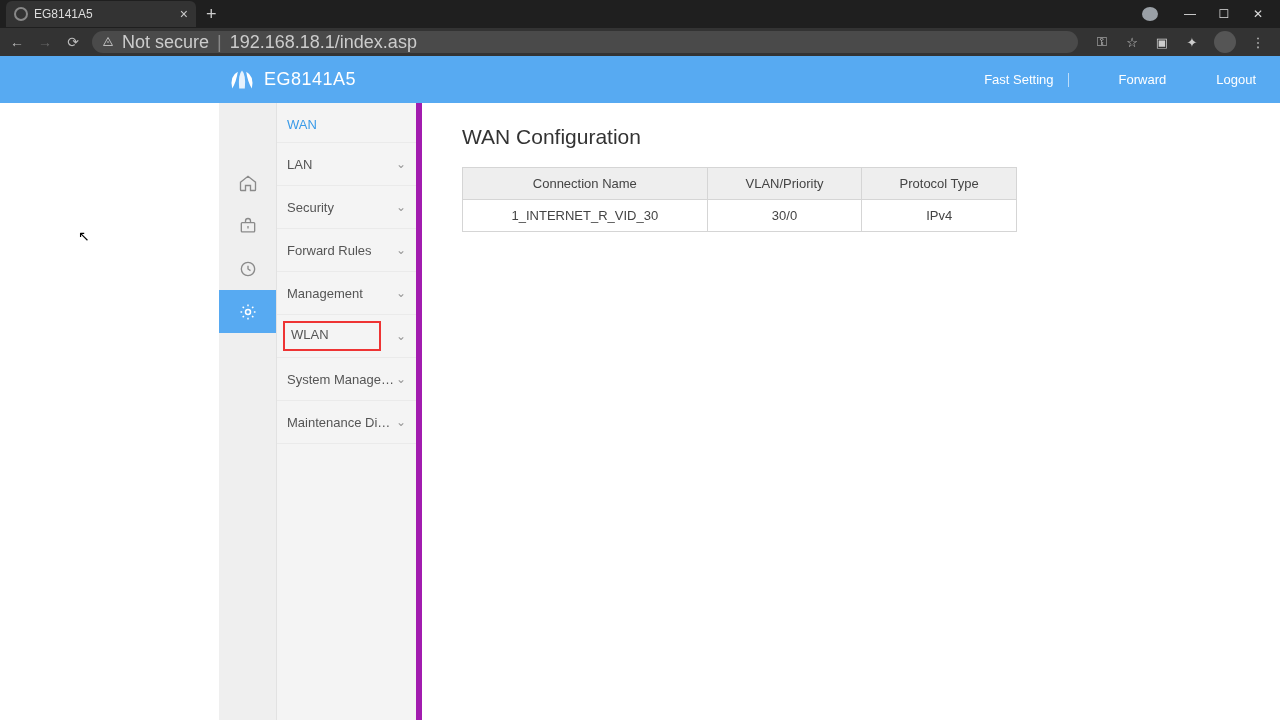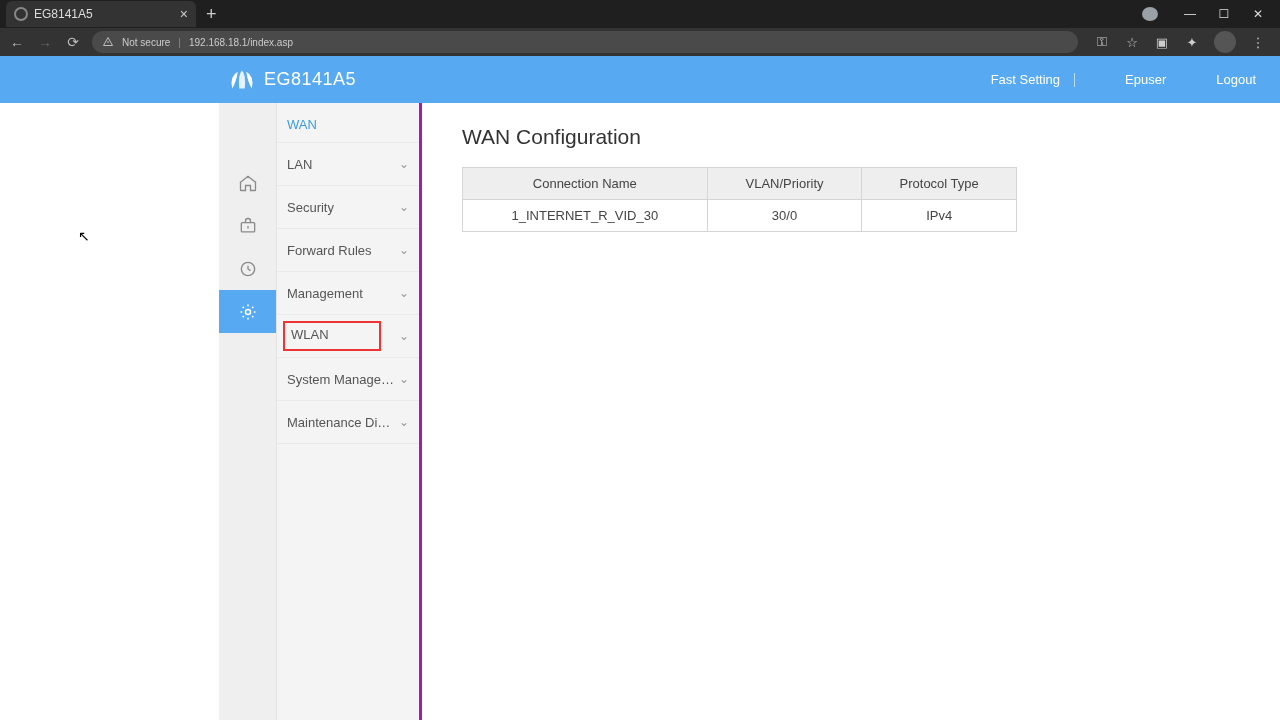--- a/index.html
+++ b/index.html
@@ -13,21 +13,21 @@
 .tab .title { flex: 1; }
 .tab .close { color: #ccc; font-size: 14px; cursor: pointer; }
 .new-tab { color: #ccc; font-size: 18px; padding: 0 10px; cursor: pointer; }
 .win-controls { margin-left: auto; display: flex; gap: 18px; padding-right: 14px; color: #ddd; font-size: 12px; }
 .win-controls span { cursor: pointer; width: 16px; text-align: center; }
 .profile-dot { width: 14px; height: 14px; border-radius: 50%; background: #9aa0a6; margin-right: 6px; }
 
 .toolbar { background: #333; height: 28px; display: flex; align-items: center; padding: 0 8px; gap: 10px; color: #bbb; }
 .toolbar .nav-btn { width: 18px; text-align: center; cursor: pointer; font-size: 14px; }
 .toolbar .nav-btn.disabled { color: #666; }
-.omnibox { flex: 1; background: #4a4a4a; border-radius: 14px; height: 22px; display: flex; align-items: center; padding: 0 10px; color: #ccc; font-size: 10px; gap: 8px; }
+.omnibox { flex: 1; background: #4a4a4a; border-radius: 14px; height: 22px; display: flex; align-items: center; padding: 0 10px; color: #ccc; font-size: 18px; gap: 8px; }
 .omnibox .warn { width: 12px; height: 12px; }
 .omnibox .sep { color: #888; }
 .toolbar-right { display: flex; align-items: center; gap: 14px; padding: 0 6px; color: #ccc; }
 .toolbar-right .ic { width: 16px; height: 16px; cursor: pointer; display:flex; align-items:center; justify-content:center; font-size:13px; }
 .avatar-circle { width: 22px; height: 22px; border-radius: 50%; background: #555; }
 
 
 .app-header { background: #57aaf2; height: 47px; display: flex; align-items: center; padding: 0 24px 0 228px; color: #fff; }
 .logo-wrap { display: flex; align-items: center; gap: 8px; }
 .logo-mark { width: 28px; height: 22px; position: relative; }
@@ -39,21 +39,21 @@
 
 
 .app-body { display: flex; height: calc(720px - 56px - 47px); }
 .gutter-left { width: 219px; background: #fff; }
 .iconbar { width: 58px; background: #efefef; border-right: 1px solid #e2e2e2; padding-top: 58px; display:flex; flex-direction:column; align-items:center; gap: 0; }
 .iconbar .slot { height: 43px; width: 100%; display:flex; align-items:center; justify-content:center; color:#8a8a8a; cursor:pointer; }
 .iconbar .slot.active { background: #57aaf2; color: #fff; position: relative; }
 .iconbar .slot.active::after { content:""; position:absolute; right:-10px; top:50%; transform:translateY(-50%); border:10px solid transparent; border-left-color:#57aaf2; }
 .iconbar svg { width:20px; height:20px; }
 
-.sidenav { width: 145px; background: #f4f4f4; border-right: 3px solid #a21caf; }
+.sidenav { width: 145px; background: #f4f4f4; border-right: 6px solid #a21caf; }
 .sidenav .item { height: 43px; display:flex; align-items:center; padding: 0 10px 0 10px; font-size: 13px; color:#555; border-bottom: 1px solid #eaeaea; cursor:pointer; justify-content: space-between; }
 .sidenav .item.first { color:#3a9be8; border-top: none; height: 40px; padding-top: 4px;}
 .sidenav .item .chev { color:#999; font-size: 12px; }
 .sidenav .item.highlight { position: relative; }
 .sidenav .item.highlight .label-box { border: 2.5px solid #e33; padding: 4px 50px 4px 6px; margin-left: -4px; }
 .sidenav .item .label { white-space: nowrap; overflow: hidden; text-overflow: ellipsis; max-width: 110px; display:inline-block; }
 
 .content { flex: 1; background: #fff; padding: 22px 40px; max-width: 640px; }
 .page-title { font-size: 21px; color: #333; font-weight: 400; margin-bottom: 18px; }
 .page-desc { font-size: 12px; color: #7a7a7a; line-height: 1.5; margin-bottom: 16px; max-width: 560px; }
@@ -116,21 +116,21 @@
           <path d="M6 28 Q2 10 14 4 Q12 18 6 28 Z"></path>
           <path d="M34 28 Q38 10 26 4 Q28 18 34 28 Z"></path>
           <path d="M16 28 Q14 8 20 2 Q26 8 24 28 Z" opacity=".85"></path>
         </svg>
     </span>
     <span class="device-name">EG8141A5</span>
   </div>
   <div class="header-links">
     <a>Fast Setting</a>
     <span class="divider"></span>
-    <a>Epuser</a>
+    <a>Forward</a>
     <a>Logout</a>
   </div>
 </div>
 
 <div class="app-body">
   <div class="gutter-left"></div>
 
   <div class="iconbar">
     <div class="slot">
       <svg viewBox="0 0 24 24" fill="none" stroke="currentColor" stroke-width="1.6">

